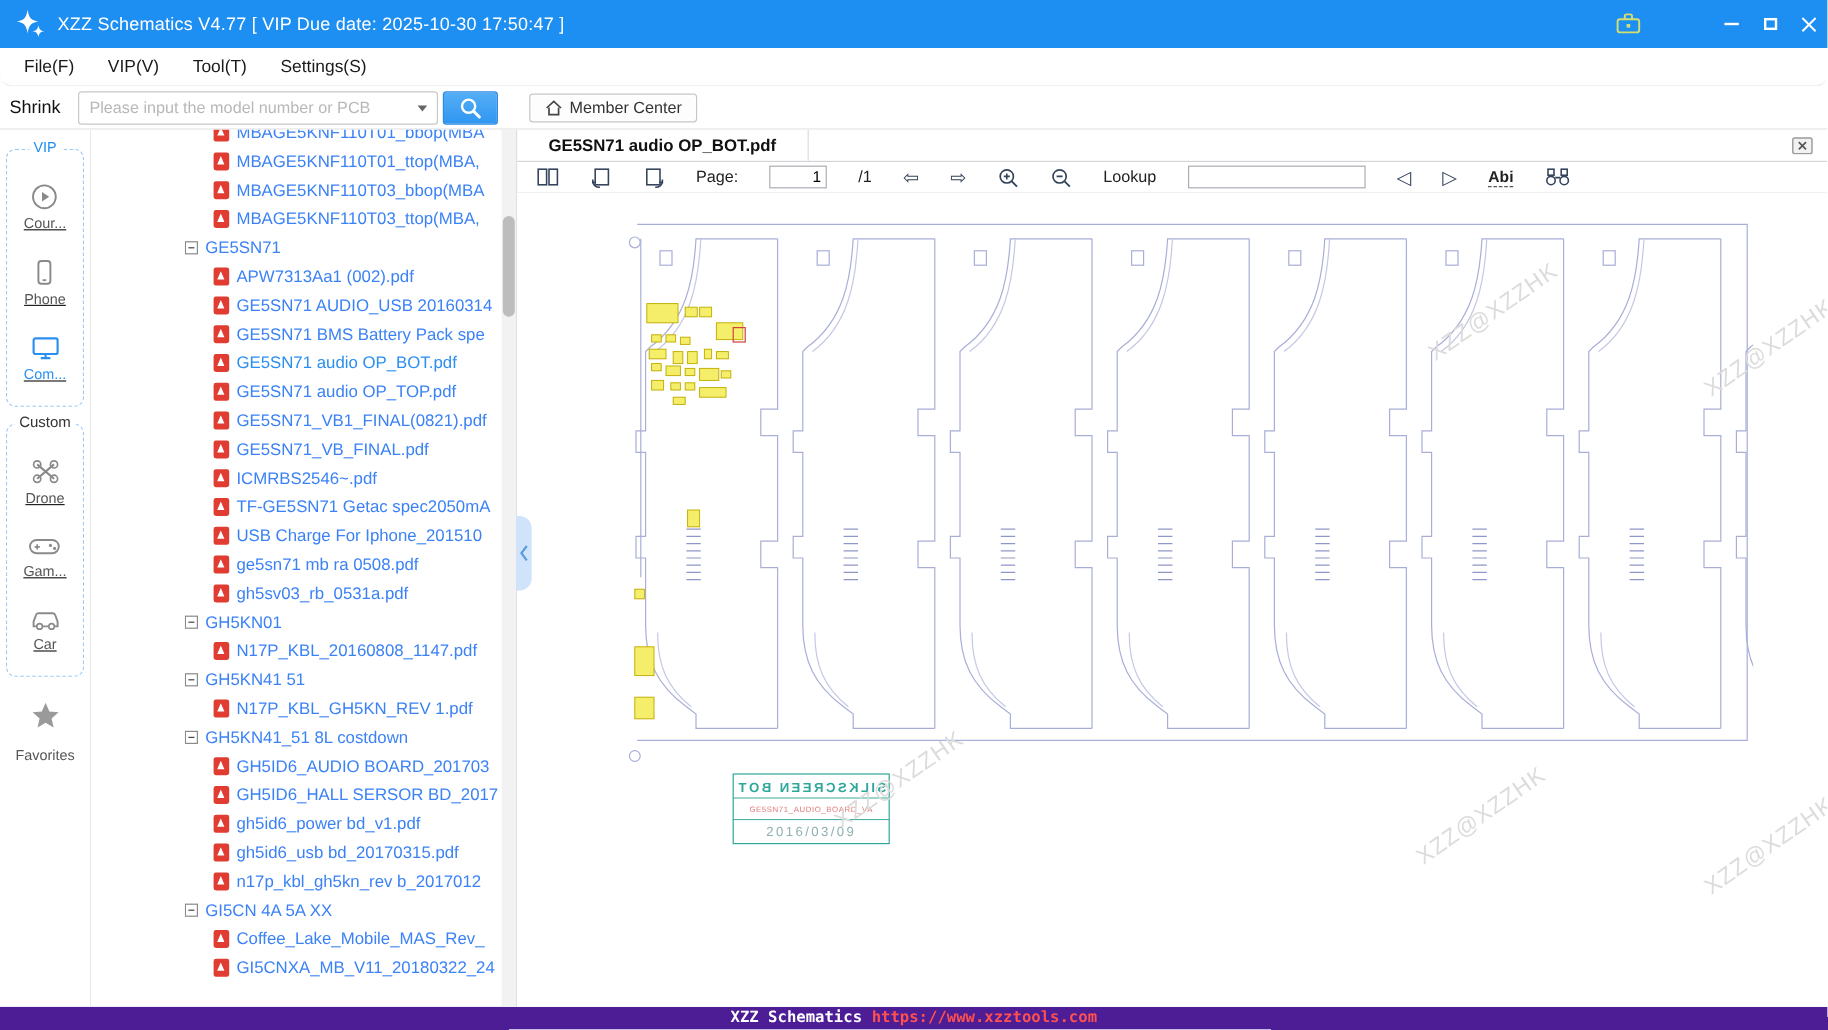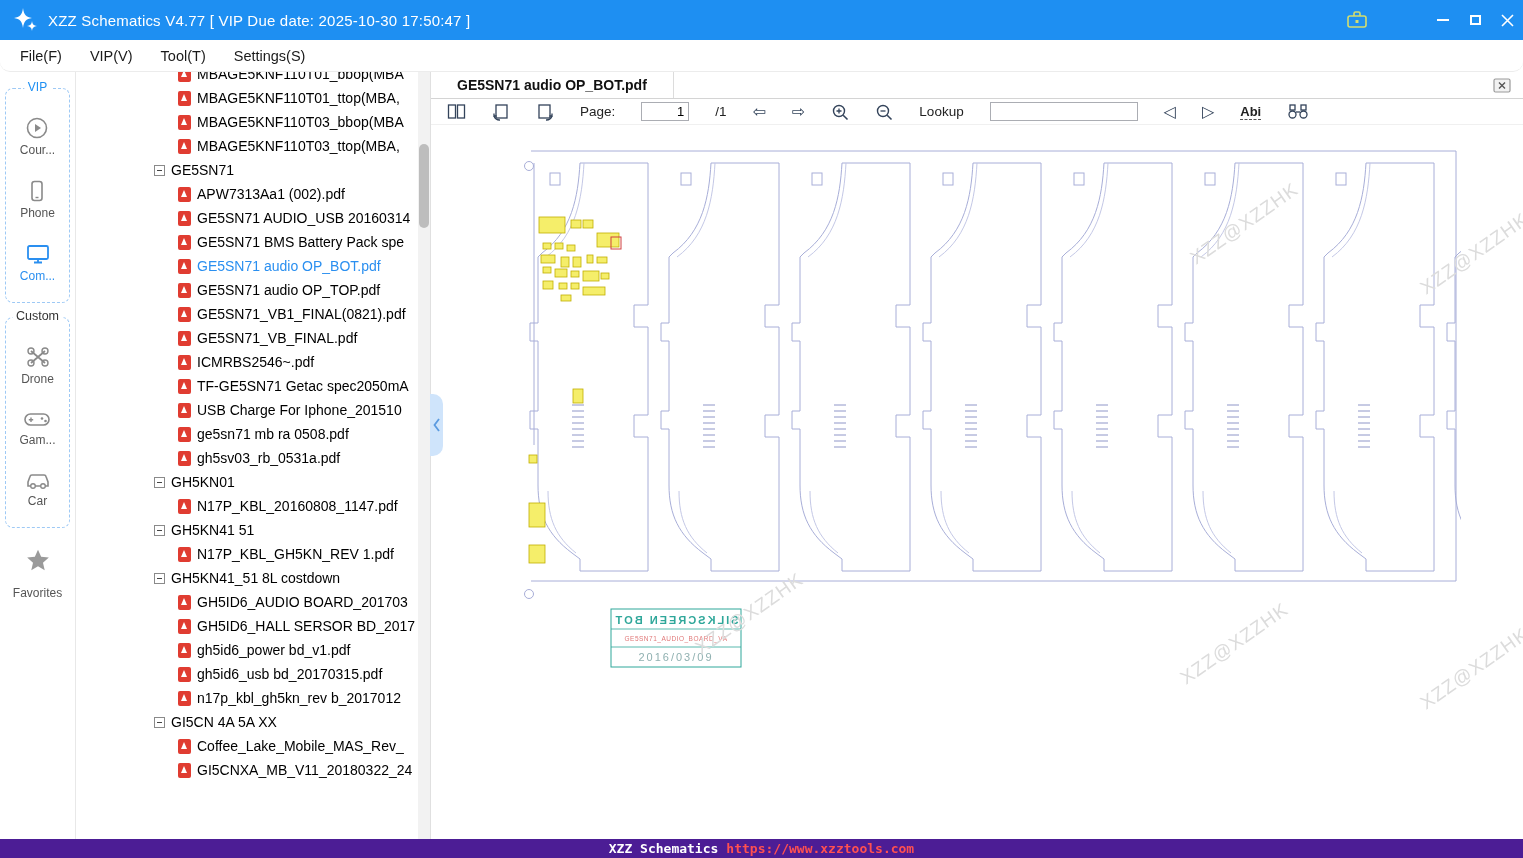--- a/index.html
+++ b/index.html
@@ -29,36 +29,36 @@
   .search-input::placeholder { color:#b8b8b8; }
   .dd-arrow { position:absolute; right:9px; top:12px; width:0; height:0; border-left:4px solid transparent; border-right:4px solid transparent; border-top:5px solid #666; cursor:pointer; }
   .search-btn { width:46px; height:28px; background:linear-gradient(#55aef7,#2f96f0); border:1px solid #2f8ae0; border-radius:3px; margin-left:4px; display:flex; align-items:center; justify-content:center; cursor:pointer; }
   .member-btn { margin-left:26px; height:24px; border:1px solid #c8c8c8; border-radius:3px; background:#fdfdfd; display:flex; align-items:center; gap:6px; padding:0 12px; color:#333; font-size:13.5px; cursor:pointer; }
 
   
   .main { flex:1; display:flex; position:relative; overflow:hidden; }
 
   
   .side { width:76px; background:#fff; border-right:1px solid #e8e8e8; padding-top:6px; flex:0 0 auto; }
-  .side-box { position:relative; margin:10px 5px 14px 5px; border:1.5px dashed #9ec9f5; border-radius:8px; padding:16px 0 8px 0; display:flex; flex-direction:column; align-items:center; }
+  .side-box { position:relative; margin:10px 5px 14px 5px; border:1.5px dashed #9ec9f5; border-radius:8px; padding:16px 0 8px 0; display:flex; flex-direction:column; align-items:center;text-decoration:underline; }
   .side-box-label { position:absolute; top:-9px; left:50%; transform:translateX(-50%); background:#fff; padding:0 4px; font-size:12px; }
   .vip-label { color:var(--accent,#2a8ff0); }
   .custom-label { color:#333; font-size:12.5px; }
   .side-item { display:flex; flex-direction:column; align-items:center; gap:3px; margin:11px 0; cursor:pointer; }
   .side-item .lbl { font-size:12px; color:#555; }
   .side-item.active .lbl { color:var(--selected-blue,#2a8ff0); }
   .fav { display:flex; flex-direction:column; align-items:center; gap:13px; margin-top:20px; cursor:pointer; }
   .fav .lbl { font-size:12px; color:#555; }
 
   
   .treepanel { width:354px; background:#fff; position:relative; overflow:hidden; flex:0 0 auto; }
   .treelist { padding-left:78px; margin-top:-10px; }
   .row { height:24px; display:flex; align-items:center; gap:6px; white-space:nowrap; overflow:hidden; cursor:pointer; }
   .row.file { padding-left:24px; }
-  .row .rlabel { font-size:14px; color:#000000; }
+  .row .rlabel { font-size:14px; color:#3b82f6; }
   .row.sel .rlabel { color:var(--selected-blue,#2a8ff0); }
   .gicon { display:none; width:11px; height:11px; border:1px solid #8a8a8a; position:relative; background:#fff; flex:0 0 auto; }
   .gicon::after { content:""; position:absolute; left:2px; right:2px; top:4px; border-top:1px solid #444; }
   .row.group .gicon { display:block; }
   .picon { display:flex; width:13px; height:15px; border-radius:2px; background:var(--pdf-red,#e03c31); position:relative; flex:0 0 auto; }
   .picon::after { content:""; position:absolute; left:3px; top:3.5px; border-left:3.5px solid transparent; border-right:3.5px solid transparent; border-bottom:7.5px solid #fff; }
   .tree-scroll { position:absolute; right:0; top:0; bottom:0; width:12px; background:#f2f2f2; }
   .tree-thumb { position:absolute; left:1px; top:72px; width:10px; height:84px; background:#bdbdbd; border-radius:5px; cursor:pointer; }
 
   
@@ -116,20 +116,40 @@
     </div>
   </div>
 
   <div class="menubar">
     <span class="menu-item">File(F)</span>
     <span class="menu-item">VIP(V)</span>
     <span class="menu-item">Tool(T)</span>
     <span class="menu-item">Settings(S)</span>
   </div>
 
+  <div class="toolbar">
+    <span class="shrink-btn">Shrink</span>
+    <div class="search-wrap">
+      <input class="search-input" type="text" placeholder="Please input the model number or PCB" style="">
+      <div class="dd-arrow"></div>
+    </div>
+    <div class="search-btn">
+      <svg width="20" height="20" viewBox="0 0 20 20">
+        <circle cx="8.5" cy="8.5" r="5.5" fill="none" stroke="#fff" stroke-width="2"></circle>
+        <path d="M12.8 12.8 L17.5 17.5" stroke="#fff" stroke-width="2.4" stroke-linecap="round"></path>
+      </svg>
+    </div>
+    <div class="member-btn">
+      <svg width="15" height="14" viewBox="0 0 15 14">
+        <path d="M1.5 7 L7.5 1.5 L13.5 7" fill="none" stroke="#444" stroke-width="1.4"></path>
+        <path d="M3.5 6.5 V12.5 H11.5 V6.5" fill="none" stroke="#444" stroke-width="1.4"></path>
+      </svg>
+      <span>Member Center</span>
+    </div>
+  </div>
 
   <div class="main">
 
     <div class="side">
       <div class="side-box">
         <span class="side-box-label vip-label">VIP</span>
         <div class="side-item">
           <svg width="24" height="24" viewBox="0 0 24 24">
             <circle cx="12" cy="12" r="9.5" fill="none" stroke="#8a8a8a" stroke-width="1.6"></circle>
             <path d="M10 8 L16 12 L10 16 Z" fill="#8a8a8a"></path>

